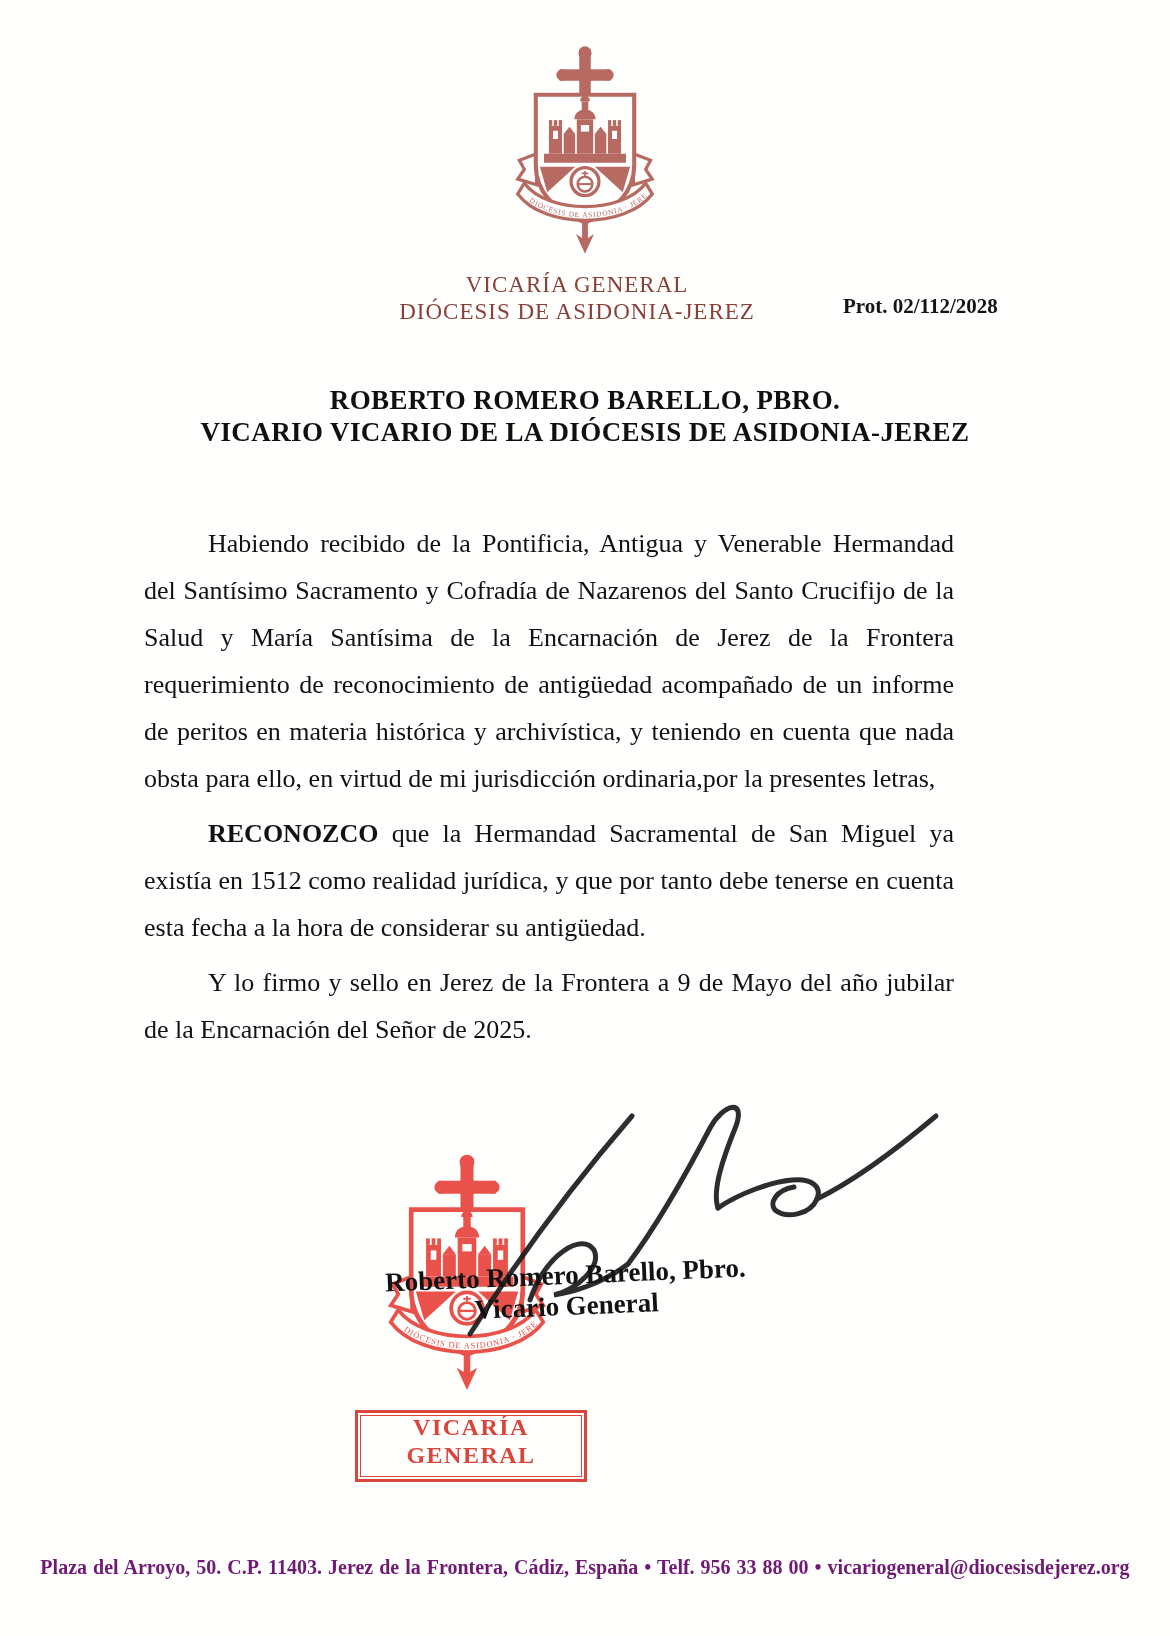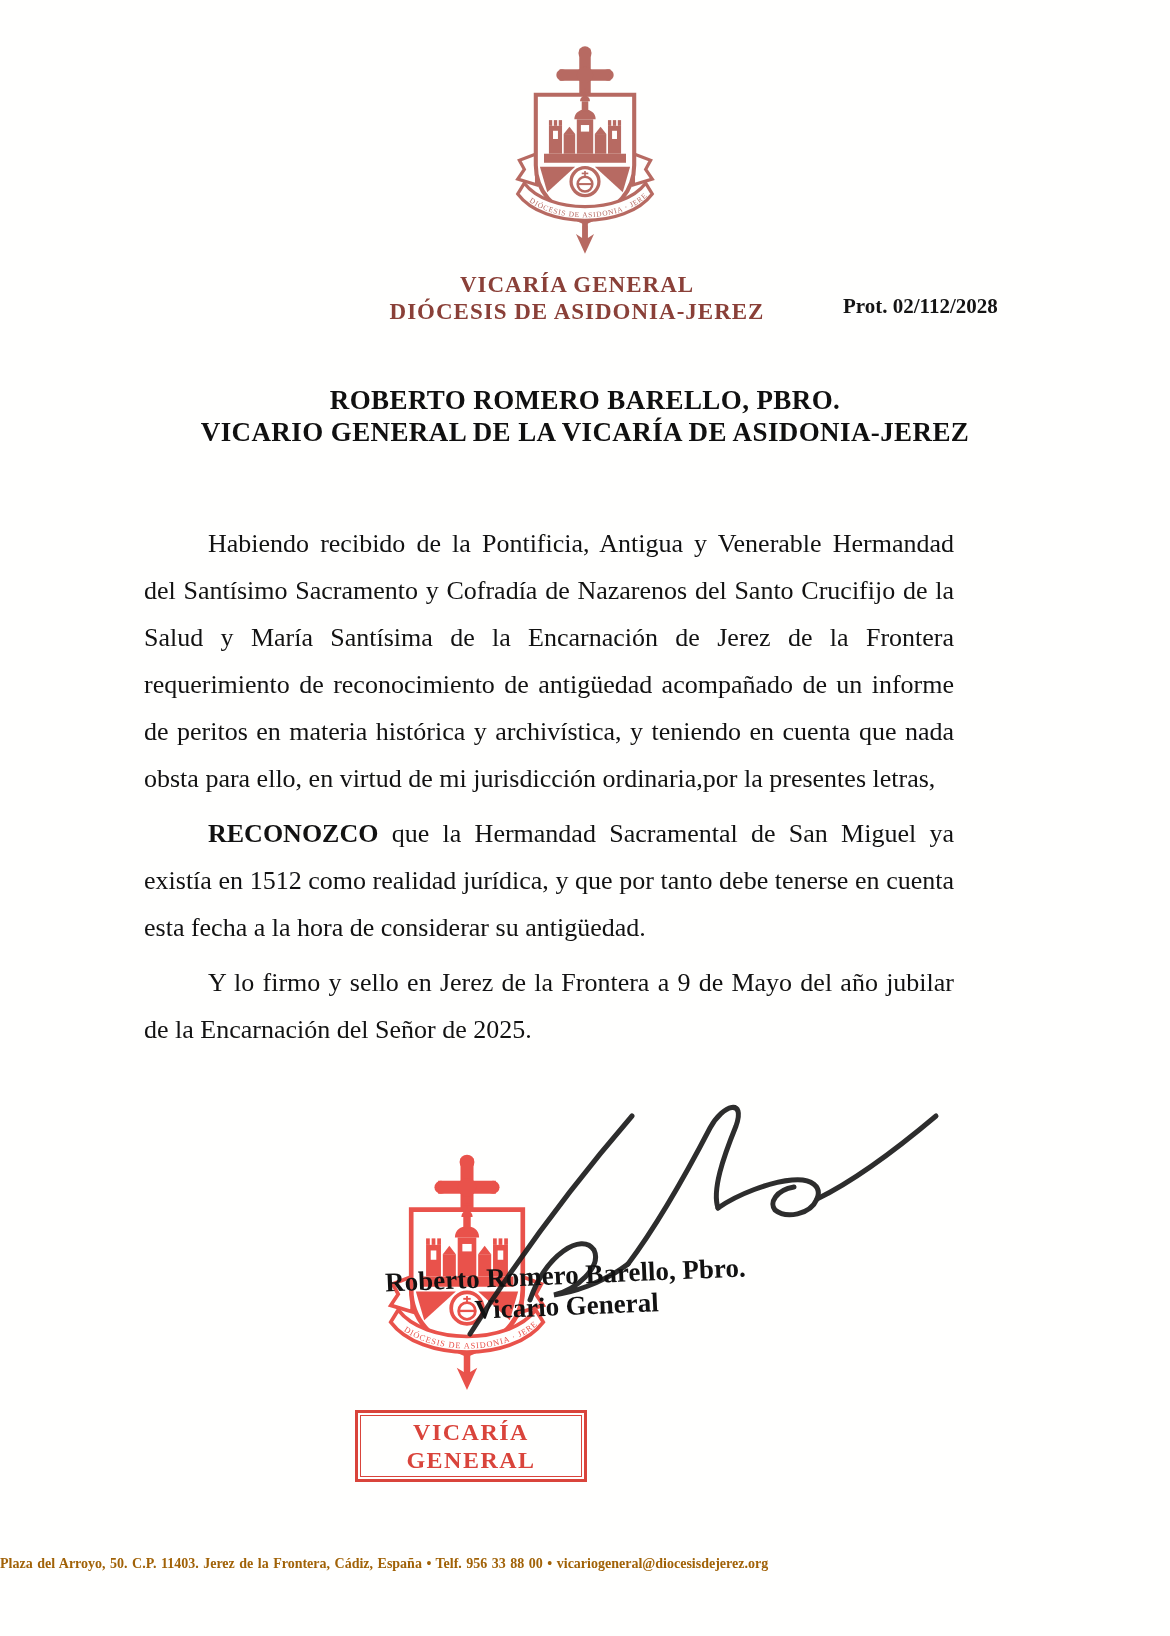--- a/index.html
+++ b/index.html
@@ -13,21 +13,21 @@
   .page{position:absolute;inset:0;background:#fffffe;overflow:hidden;}
 
   
   .emblem{position:absolute;}
   .emblem-top{left:503px;top:42px;width:164px;height:212px;color:#b4635a;opacity:.95;}
   .emblem-stamp{left:374px;top:1150px;width:186px;height:240px;color:#e8443c;opacity:.92;z-index:2;}
   .emblem svg{width:100%;height:100%;overflow:visible;display:block;}
 
   
   .org-block{position:absolute;top:271px;left:0;right:40px;text-align:center;
-    color:#8a4038;font-weight:700;font-size:23px;line-height:27px;letter-spacing:1px;padding-left:24px;}
+    color:#8a4038;font-weight:400;font-size:23px;line-height:27px;letter-spacing:1px;padding-left:24px;}
   .prot{position:absolute;left:843px;top:294px;font-weight:bold;font-size:21px;color:#141414;}
 
   
   .doc-title{position:absolute;top:384px;left:0;right:0;text-align:center;
     font-weight:bold;font-size:27px;line-height:32px;color:#101010;letter-spacing:.4px;}
 
   
   .body-text{position:absolute;left:136px;top:512px;width:826px;
     font-size:26px;line-height:47px;text-align:justify;color:#121212;}
   .body-text p{margin:8px;text-indent:64px;}
@@ -37,26 +37,26 @@
   .sig-strokes{position:absolute;left:420px;top:1082px;width:530px;height:275px;z-index:3;}
   .sig-strokes svg{width:100%;height:100%;overflow:visible;}
   .sig-name-block{position:absolute;left:348px;top:1260px;width:436px;text-align:center;
     font-weight:bold;font-size:27px;line-height:31px;color:#121212;
     transform:rotate(-2.4deg);z-index:4;}
 
   
   .stamp-box{position:absolute;left:355px;top:1410px;width:226px;height:66px;
     border:3px solid #d83a31;z-index:2;opacity:.95;}
   .stamp-box::before{content:"";position:absolute;inset:2px;border:1px solid #d83a31;}
-  .stamp-box-text{position:relative;padding-top:5px;text-align:center;
+  .stamp-box-text{position:relative;text-align:center;
     color:#d83a31;font-weight:bold;font-size:24px;line-height:28px;letter-spacing:1.5px;}
 
   
-  .footer{position:absolute;left:0;right:0;top:1556px;text-align:left;
-    color:#a16207;font-weight:bold;font-size:14px;word-spacing:1px;}
+  .footer{position:absolute;left:0;right:0;top:1556px;text-align:center;
+    color:#701a75;font-weight:bold;font-size:20px;word-spacing:1px;}
 </style>
 </head>
 <body>
 
 <div class="page">
 
   <svg width="0" height="0" style="position:absolute" aria-hidden="true">
     <defs>
       <symbol id="crest" viewBox="0 0 200 258" overflow="visible">
         <g fill="currentColor" stroke="none">
@@ -126,21 +126,21 @@
 
   <div class="org-block">
     <div>VICARÍA GENERAL</div>
     <div>DIÓCESIS DE ASIDONIA-JEREZ</div>
   </div>
 
   <div class="prot">Prot. 02/112/2028</div>
 
   <div class="doc-title">
     <div>ROBERTO ROMERO BARELLO, PBRO.</div>
-    <div>VICARIO GENERAL DE LA VICARÍA DE ASIDONIA-JEREZ</div>
+    <div>VICARIO VICARIO DE LA DIÓCESIS DE ASIDONIA-JEREZ</div>
   </div>
 
   <div class="body-text">
     <p>Habiendo recibido de la Pontificia, Antigua y Venerable Hermandad del Santísimo Sacramento y Cofradía de Nazarenos del Santo Crucifijo de la Salud y María Santísima de la Encarnación de Jerez de la Frontera requerimiento de reconocimiento de antigüedad acompañado de un informe de peritos en materia histórica y archivística, y teniendo en cuenta que nada obsta para ello, en virtud de mi jurisdicción ordinaria,por la presentes letras,</p>
     <p><span class="b">RECONOZCO</span><span> que la Hermandad Sacramental de San Miguel ya existía en 1512 como realidad jurídica, y que por tanto debe tenerse en cuenta esta fecha a la hora de considerar su antigüedad.</span></p>
     <p>Y lo firmo y sello en Jerez de la Frontera a 9 de Mayo del año jubilar de la Encarnación del Señor de 2025.</p>
   </div>
 
   <div class="emblem emblem-stamp">
     <svg viewBox="0 0 200 258">

